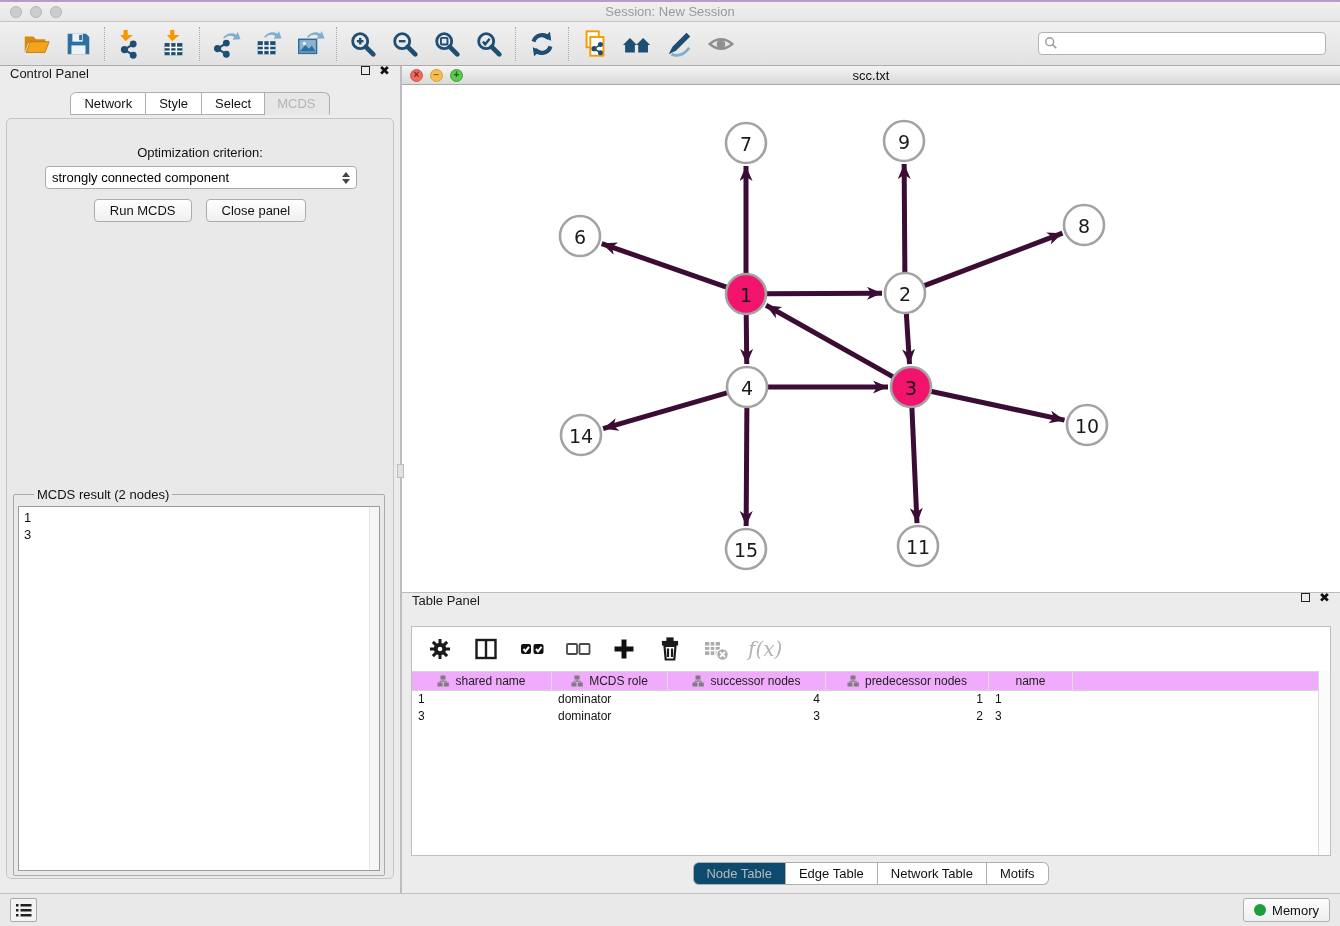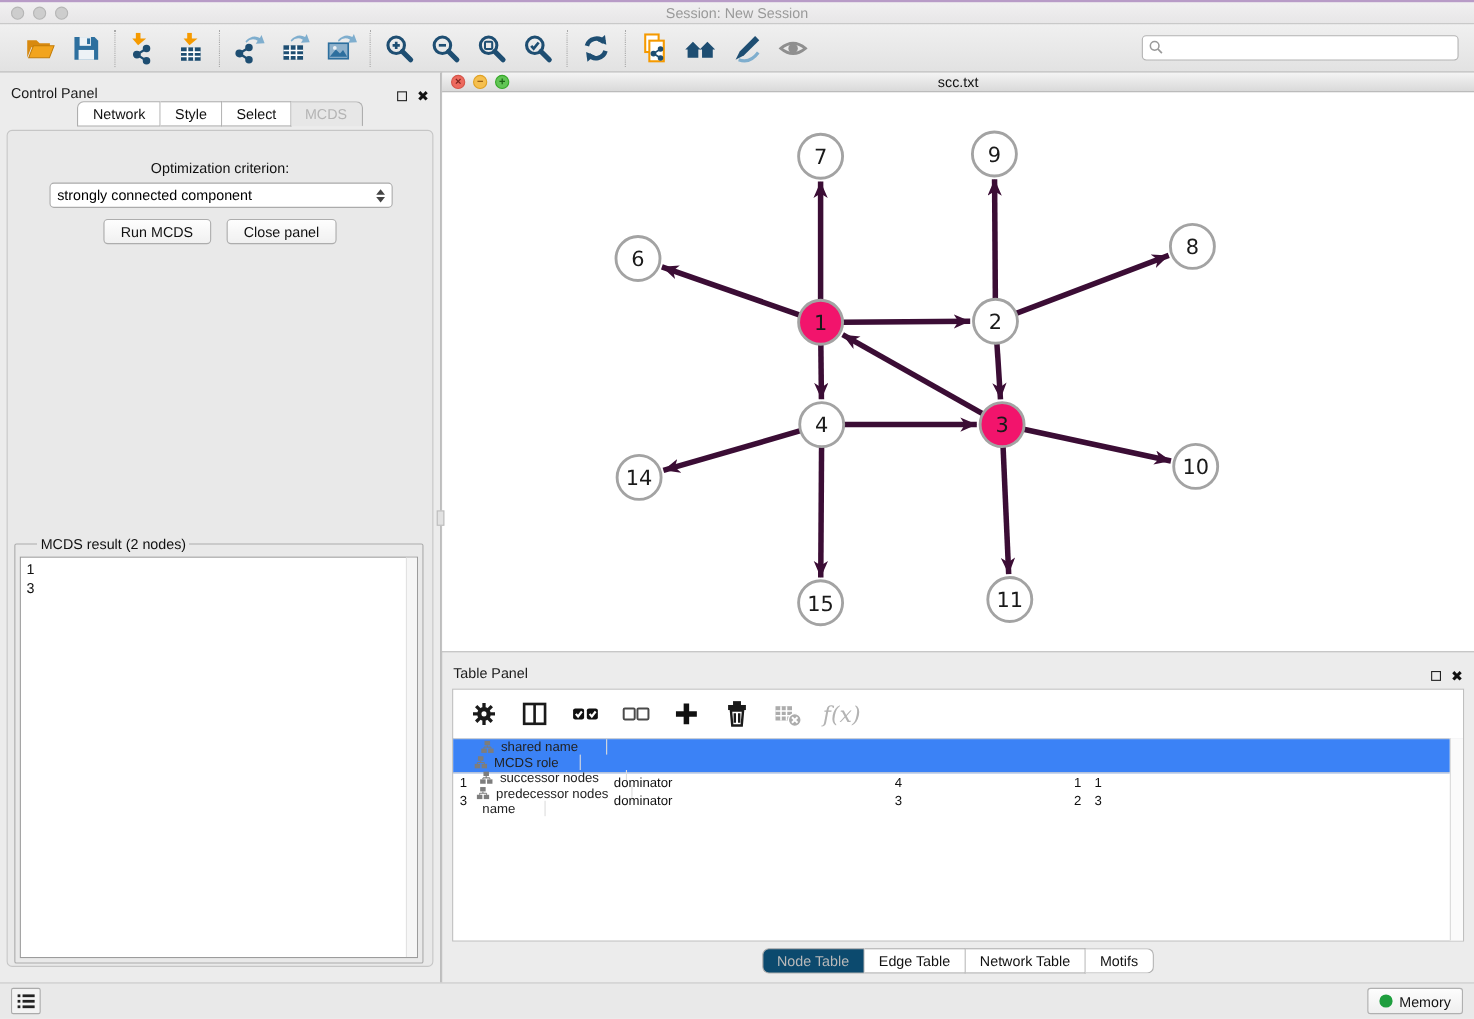--- a/index.html
+++ b/index.html
@@ -25,21 +25,21 @@
   .search-wrap { margin-left:auto; margin-right:4px; position:relative; }
   .search-wrap input { width:288px; height:23px; border:1px solid #B3B3B3; border-radius:4px;
     background:#fff; padding:0 6px 0 24px; font-size:13px; outline:none; }
   .search-wrap svg { position:absolute; left:6px; top:4px; width:14px; height:14px; }
 
   
   .main { display:flex; height:827px; }
 
   
   .control-panel { width:401px; background:#ECECEC; border-right:1px solid #BDBDBD; position:relative; }
-  .cp-header, .tp-header { height:26px; display:flex; align-items:flex-end; padding:0 10px; font-size:13px; color:#1A1A1A; }
+  .cp-header, .tp-header { height:26px; display:flex; align-items:flex-start; padding:0 10px; font-size:13px; color:#1A1A1A; }
   .panel-btns { margin-left:auto; display:flex; align-items:center; gap:9px; }
   .float-btn { width:9px; height:9px; border:1.5px solid #222; display:inline-block; cursor:pointer; }
   .close-btn { font-size:13px; font-weight:bold; color:#111; cursor:pointer; line-height:9px; }
   .cp-tabs { display:flex; justify-content:center; position:relative; z-index:2; }
   .tab { background:#fff; border:1px solid #AEAEAE; border-left:none; padding:3px 13px;
     font-size:13px; color:#111; cursor:pointer; }
   .tab:first-child { border-left:1px solid #AEAEAE; border-top-left-radius:6px; }
   .tab:last-child { border-top-right-radius:6px; }
   .tab.active { background:#E7E7E7; color:#B4B4B4; border-bottom-color:#E7E7E7;padding-left:12px; }
   .cp-inner { position:absolute; left:6px; right:6px; top:52px; bottom:14px;
@@ -80,21 +80,21 @@
 
   
   .table-panel { flex:1; background:#ECECEC; border-left:1px solid #BDBDBD; border-top:1px solid #BDBDBD; position:relative; }
   .tp-content { position:absolute; left:9px; right:9px; top:33px; height:230px; background:#fff; border:1px solid #BFBFBF; }
   .tp-tools { height:44px; display:flex; align-items:center; gap:18px; padding:0 14px; }
   .tp-tool { width:28px; height:28px; display:flex; align-items:center; justify-content:center; cursor:pointer; }
   .tp-tool svg { width:26px; height:26px; }
   .fx-label { font-family:"DejaVu Serif","Liberation Serif",serif; font-style:italic;
     font-size:20px; color:#B3B3B3; }
   .tbl-scroll { position:absolute; right:0; top:44px; bottom:0; width:12px; background:#FBFBFB; border-left:1px solid #DADADA; }
-  .tbl-header { display:flex; height:32px; background:#3b82f6; border-top:1px solid #D5D5D5; border-bottom:1px solid #D5D5D5;flex-direction:column; }
+  .tbl-header { display:flex; height:20px; background:#f0abfc; border-top:1px solid #D5D5D5; border-bottom:1px solid #D5D5D5; }
   .th { display:flex; align-items:center; justify-content:center; gap:6px; font-size:12px; color:#222;
     border-right:1px solid #DDDDDD; height:100%; cursor:pointer; }
   .tbl-row { display:flex; height:17px; font-size:12px; color:#111; cursor:pointer; }
   .td { padding:1px 6px; overflow:hidden; white-space:nowrap; }
   .td.r { text-align:right; }
   .tp-tabs { position:absolute; left:0; right:0; bottom:8px; display:flex; justify-content:center; }
   .tp-tabs .tab { border-radius:0; }
   .tp-tabs .tab:first-child { border-top-left-radius:6px; border-bottom-left-radius:6px; }
   .tp-tabs .tab:last-child { border-top-right-radius:6px; border-bottom-right-radius:6px; }
   .tp-tabs .tab.active { background:#0c4a6e; color:#B9B9B9; border-bottom-color:#AEAEAE; }

